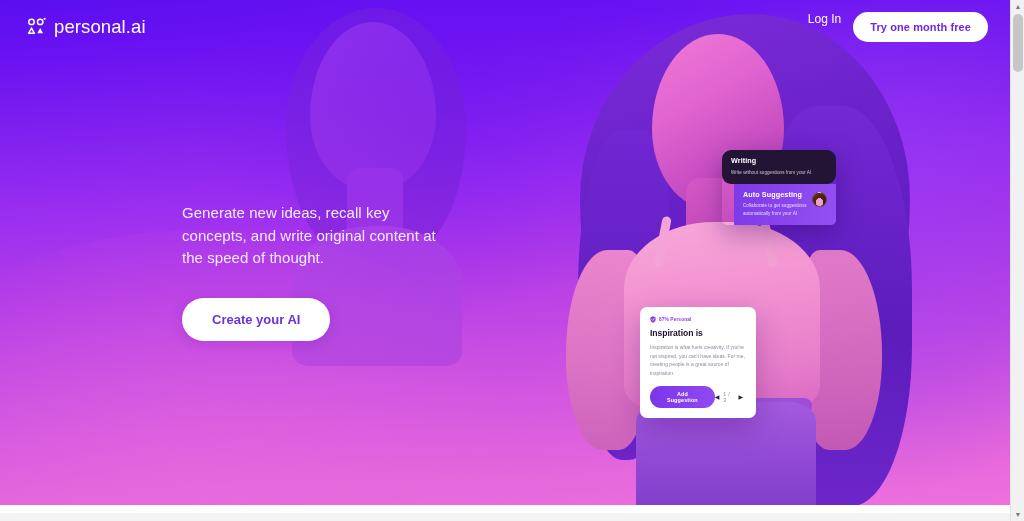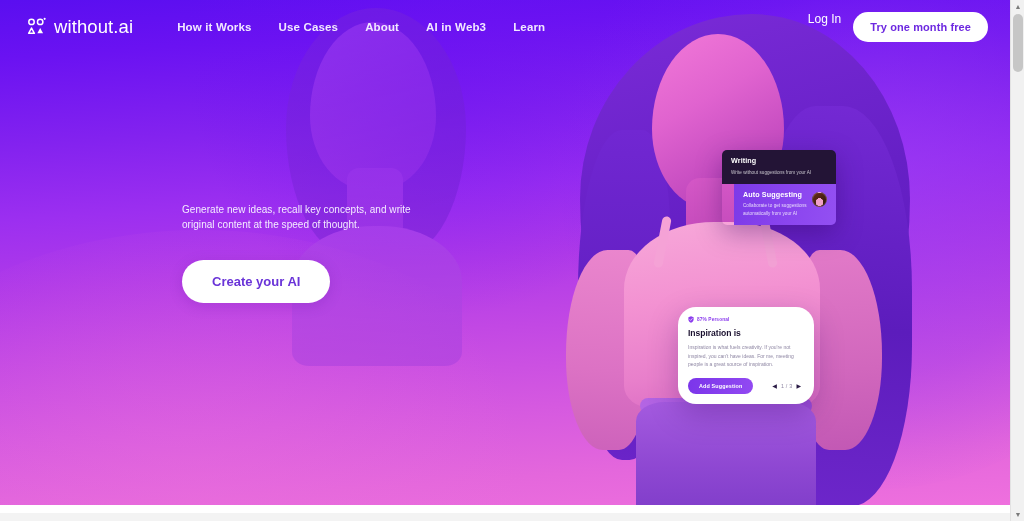--- a/index.html
+++ b/index.html
@@ -282,21 +282,21 @@
     font-size: 33px;
     line-height: 1.07;
     font-weight: 700;
     letter-spacing: -.6px;
     white-space: pre-line;
     text-shadow: 0 1px 3px rgba(60,0,120,.18);
   }
   #hero-sub {
     margin-top: 24px;
     color: #f4ecff;
-    font-size: 10px;
+    font-size: 15px;
     line-height: 1.50;
     font-weight: 400;
     letter-spacing: .05px;
     max-width: 255px;
   }
   #cta-button {
     margin-top: 28px;
     display: inline-block;
     background: #ffffff;
     color: #6a34d8;
@@ -318,21 +318,21 @@
     width: 114px;
     border-radius: 5px;
     overflow: hidden;
     box-shadow: 0 8px 26px rgba(40,0,90,.35);
     z-index: 35;
   }
   .wrow {
     padding: 7px 9px 8px 9px;
     position: relative;
   }
-  .wrow-dark { background: #231436; }
+  .wrow-dark { background: #231436; border-radius: 9px; }
   .wrow-light {
     background: linear-gradient(100deg, #7c3ae8 0%, #8b45ef 55%, #9350f2 100%);
     display: flex;
     align-items: flex-start;
     gap: 5px;
     margin-left: 12px;
   }
   .wrow .wtitle {
     color: #ffffff;
     font-size: 7.2px;
@@ -357,25 +357,25 @@
     margin-top: 1px;
     background:
       radial-gradient(circle at 50% 70%, #f0a0c8 0 34%, rgba(240,160,200,0) 36%),
       linear-gradient(150deg, #6b2a18 0%, #472012 50%, #2a1209 100%);
     border: 1px solid rgba(255,255,255,.18);
   }
 
   
   #inspiration-card {
     position: absolute;
-    left: 678px;
+    left: 640px;
     top: 307px;
-    width: 136px;
+    width: 116px;
     background: #ffffff;
-    border-radius: 18px;
+    border-radius: 7px;
     padding: 9px 9px 10px 10px;
     box-shadow: 0 10px 30px rgba(50,0,100,.28);
     z-index: 35;
   }
   #personal-badge {
     display: flex;
     align-items: center;
     gap: 3px;
   }
   #personal-badge .badge-text {
@@ -511,30 +511,23 @@
     <div id="navbar">
 
       <div id="brand">
         <svg class="logo-mark" width="21" height="21" viewBox="0 0 24 24">
           <circle cx="6.3" cy="5.6" r="3.1" fill="none" stroke="#ffffff" stroke-width="1.7"></circle>
           <circle cx="16.2" cy="5.6" r="3.1" fill="none" stroke="#ffffff" stroke-width="1.7"></circle>
           <circle cx="21.3" cy="2.1" r="1.2" fill="#ffffff"></circle>
           <path d="M3.0 18.6 L6.3 12.6 L9.6 18.6 Z" fill="none" stroke="#ffffff" stroke-width="1.7" stroke-linejoin="round"></path>
           <path d="M13.0 18.6 L16.2 12.6 L19.5 18.6 Z" fill="#ffffff"></path>
         </svg>
-        <span class="brand-text">without.ai</span>
+        <span class="brand-text">personal.ai</span>
       </div>
 
-      <nav id="nav-links">
-        <span class="nav-link">How it Works</span>
-        <span class="nav-link">Use Cases</span>
-        <span class="nav-link">About</span>
-        <span class="nav-link">AI in Web3</span>
-        <span class="nav-link">Learn</span>
-      </nav>
 
       <div id="nav-right">
         <span id="login-link">Log In</span>
         <button id="trial-button">Try one month free</button>
       </div>
     </div>
 
     <div id="hero-copy">
       <p id="hero-sub">Generate new ideas, recall key concepts, and write original content at the speed of thought.</p>
       <button id="cta-button">Create your AI</button>

